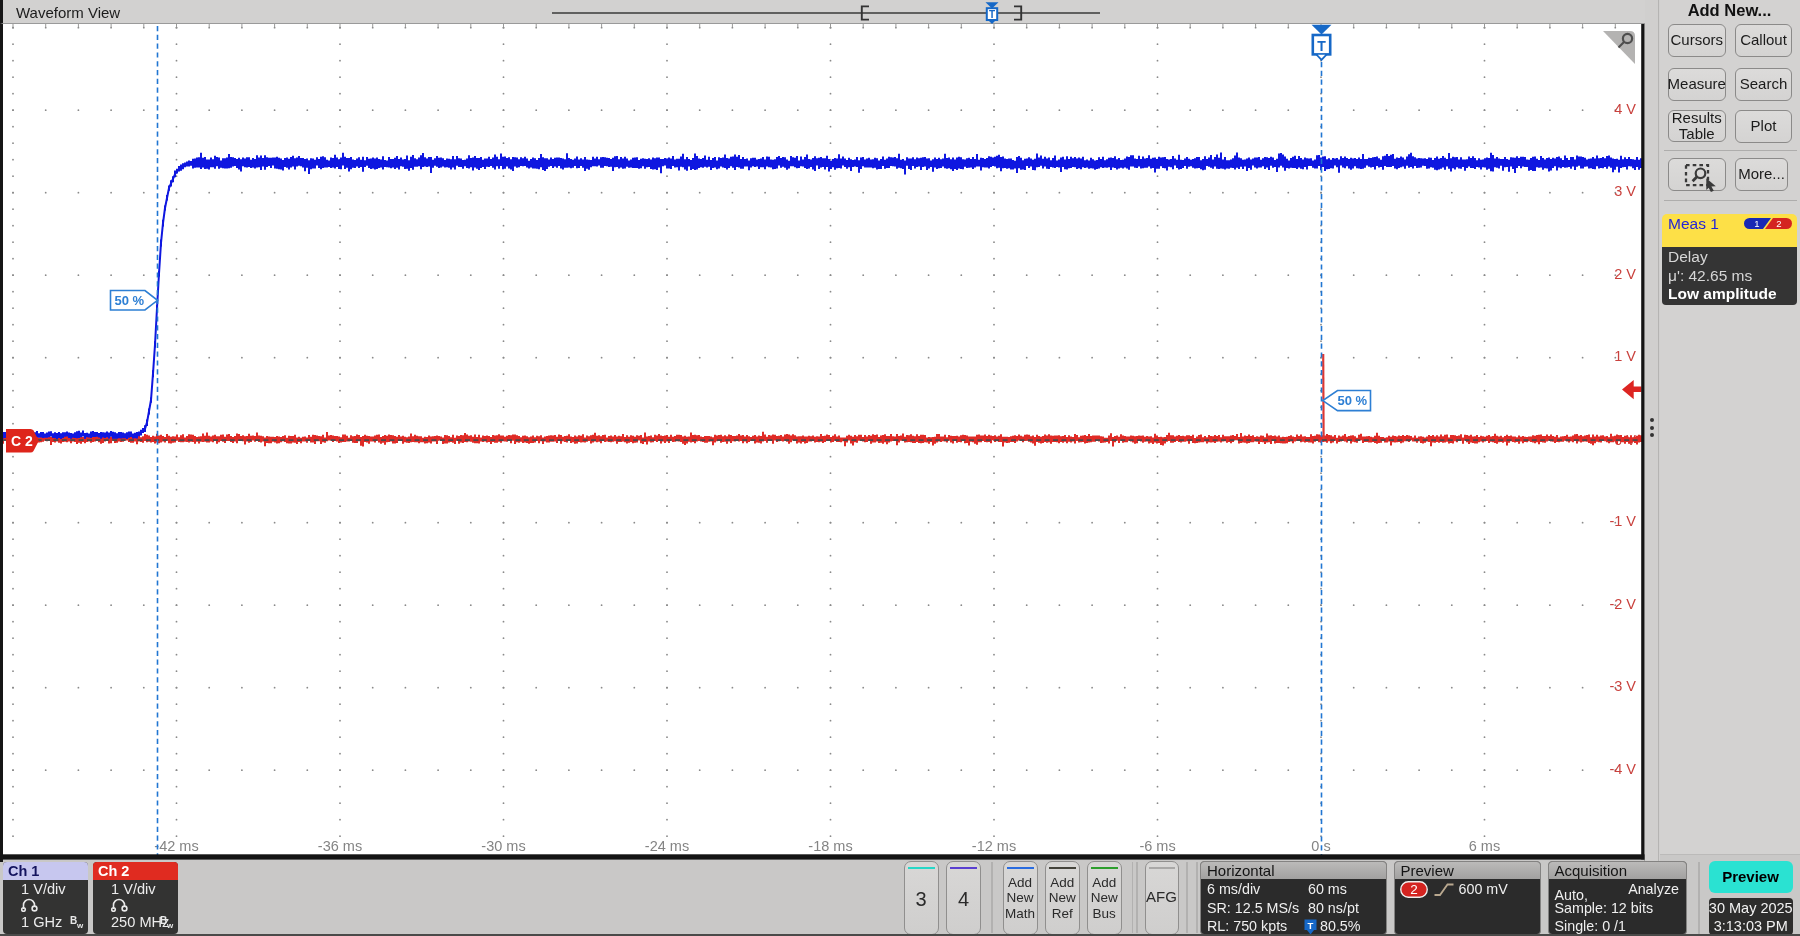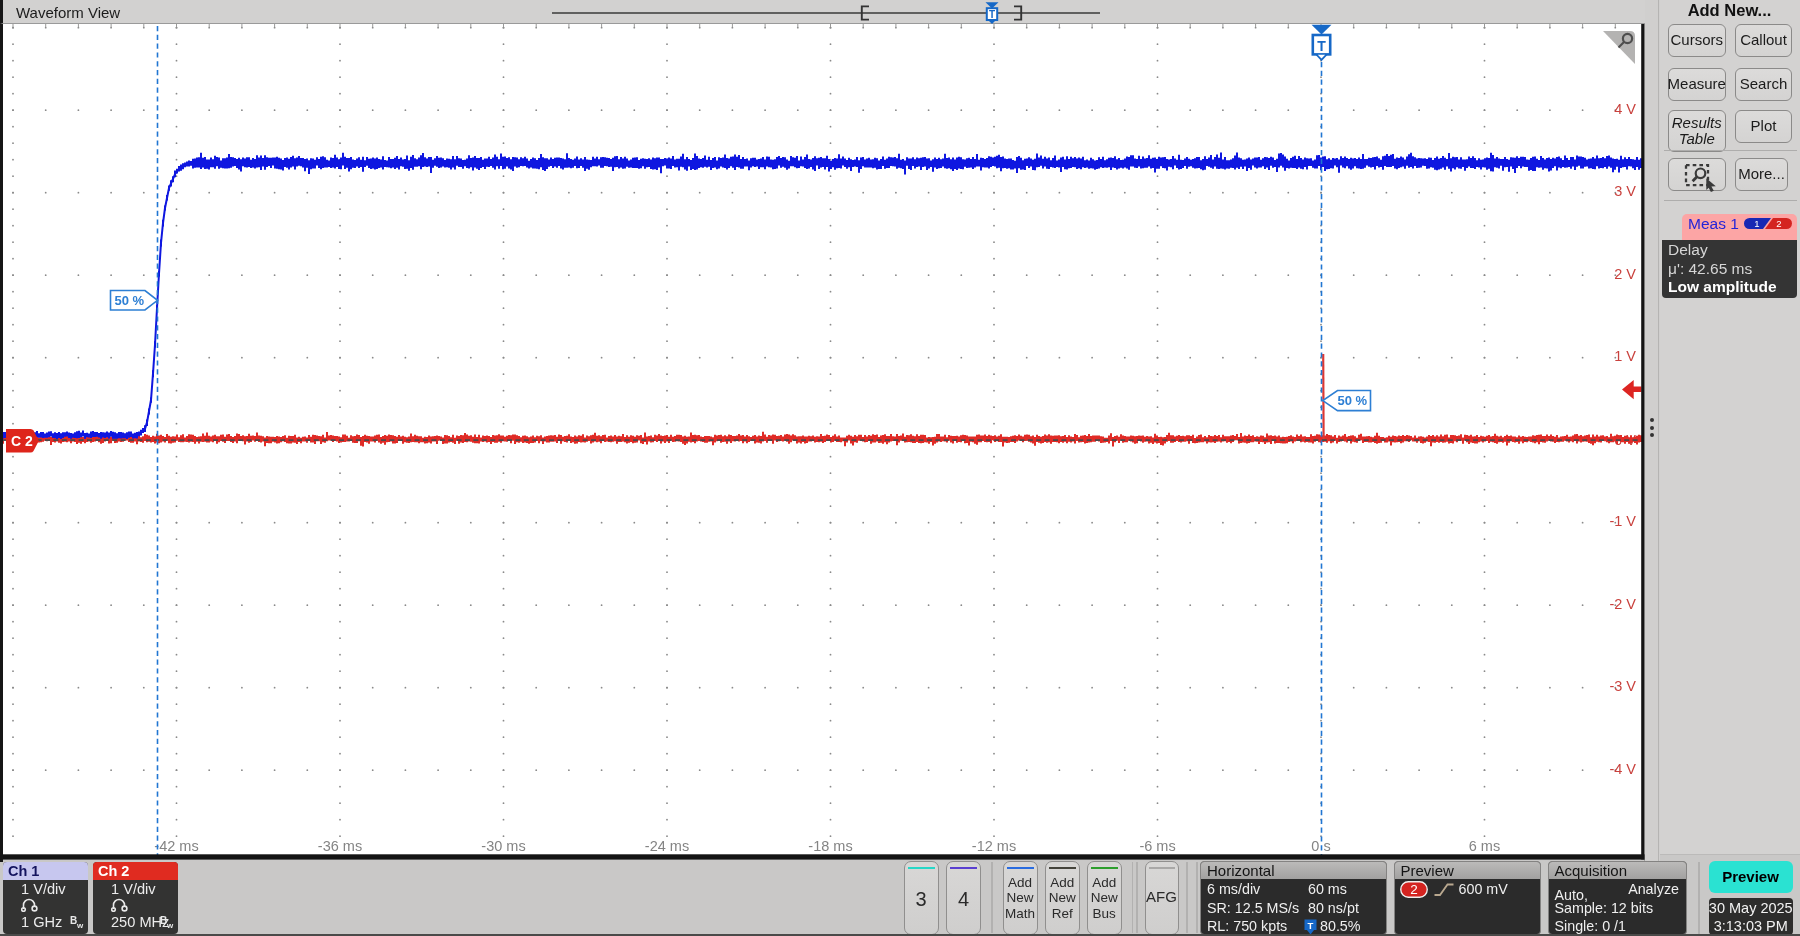--- a/index.html
+++ b/index.html
@@ -9,21 +9,21 @@
 #plotwrap { position:absolute; left:3px; top:24px; width:1642px; height:838px; }
 #leftedge { position:absolute; left:0; top:24px; width:3px; height:838px; background:#161616; }
 #divider { position:absolute; left:1644.5px; top:0; width:15px; height:862px; background:#d0cfce; }
 #divider .line { position:absolute; right:0.5px; top:0; width:1px; height:862px; background:#b5b4b3; }
 .ddot { position:absolute; left:5.5px; width:4px; height:4px; border-radius:50%; background:#333; }
 #rpanel { position:absolute; left:1659.5px; top:0; width:140.5px; height:855px; background:#d3d2d1; border-bottom:1.5px solid #bbbab9; }
 #rpanel h1 { position:absolute; top:1px; left:0; width:140px; text-align:center; font-size:16.5px; color:#111; font-weight:bold; }
 .rbtn { position:absolute; background:linear-gradient(#dcdbda,#d4d3d2); border:1.4px solid #8b8a89; border-radius:6px; color:#1b1b1b; font-size:15px; display:flex; align-items:center; justify-content:center; text-align:center; line-height:16.5px; }
 .rsep { position:absolute; left:4px; width:133px; height:1.4px; background:#aeadac; }
 #meas { position:absolute; left:2.5px; top:214px; width:135px; height:75px; }
-#meas .hd { height:26px; background:#fca5a5; border-radius:5px 5px 0 0; position:relative;margin-left:20px; }
+#meas .hd { height:33px; background:#fde047; border-radius:5px 5px 0 0; position:relative; }
 #meas .hd .nm { position:absolute; left:6px; top:1px; font-size:15.5px; color:#2424d8; }
 #meas .bd { height:57.5px; background:#343434; border-radius:0 0 4px 4px; color:#d6d6d6; font-size:15.5px; padding:1px 0 0 6px; line-height:18.6px; }
 #meas .bd b { color:#fff; }
 #bottom { position:absolute; left:0; top:862px; width:1800px; height:71.5px; background:#c9c8c7; }
 #bstrip { position:absolute; left:0; top:933.5px; width:1800px; height:2.5px; background:#4a4a49; }
 .chbadge { position:absolute; top:0; height:72px; width:85px; border-radius:4px; overflow:hidden; background:#333332; }
 .chbadge .hd { height:17.5px; font-size:14.5px; font-weight:bold; padding:0.5px 0 0 5px; }
 .chbadge .r { color:#ececec; font-size:14.6px; padding-left:18px; }
 .vsep { position:absolute; top:0; width:1.5px; height:71px; background:#b2b1b0; }
 .sbtn { position:absolute; top:-1.5px; height:74px; background:linear-gradient(#d8d7d6,#cfcecd); border:1.5px solid #908f8e; border-radius:7px; text-align:center; color:#2a2a2a; }
@@ -36,21 +36,21 @@
 #datebox { position:absolute; left:1708.5px; top:36px; width:84.5px; height:36.5px; background:#2d2d2c; border-radius:4px; color:#f2f2f2; font-size:14.5px; text-align:center; line-height:18px; padding-top:1px; }
 </style></head>
 <body>
 <div id="app">
 <div id="rpanel">
   <h1>Add New...</h1>
   <div class="rbtn" style="left:8.5px;top:23.5px;width:57.5px;height:33.5px;">Cursors</div>
   <div class="rbtn" style="left:75.5px;top:23.5px;width:57px;height:33.5px;">Callout</div>
   <div class="rbtn" style="left:8.5px;top:67.5px;width:57.5px;height:33px;">Measure</div>
   <div class="rbtn" style="left:75.5px;top:67.5px;width:57px;height:33px;">Search</div>
-  <div class="rbtn" style="left:8.5px;top:110px;width:57.5px;height:42px;font-size:15px;font-style:italic;">Results<br>Table</div>
+  <div class="rbtn" style="left:8.5px;top:110px;width:57.5px;height:32px;font-size:15px;">Results<br>Table</div>
   <div class="rbtn" style="left:75.5px;top:110px;width:57px;height:33px;">Plot</div>
   <div class="rsep" style="top:149.5px;"></div>
   <div class="rbtn" style="left:8.5px;top:157.5px;width:57.5px;height:33px;">
         <svg width="57" height="33" viewBox="0 0 57 33" style="position:absolute;left:0;top:0;">
           <rect x="17" y="6.2" width="22" height="20" fill="none" stroke="#3a3a3a" stroke-width="2.3" stroke-dasharray="3.6 3.1"></rect>
           <circle cx="31.5" cy="14.3" r="4.8" fill="none" stroke="#3a3a3a" stroke-width="2.2"></circle>
           <line x1="28.2" y1="17.6" x2="23.6" y2="22.2" stroke="#3a3a3a" stroke-width="2.8"></line>
           <path d="M37.3 19.3 L46.8 27.3 L42.4 27.6 L44.8 31.8 L41.9 33 L39.7 28.7 L37.3 31 Z" fill="#3a3a3a"></path>
         </svg>
       </div>

